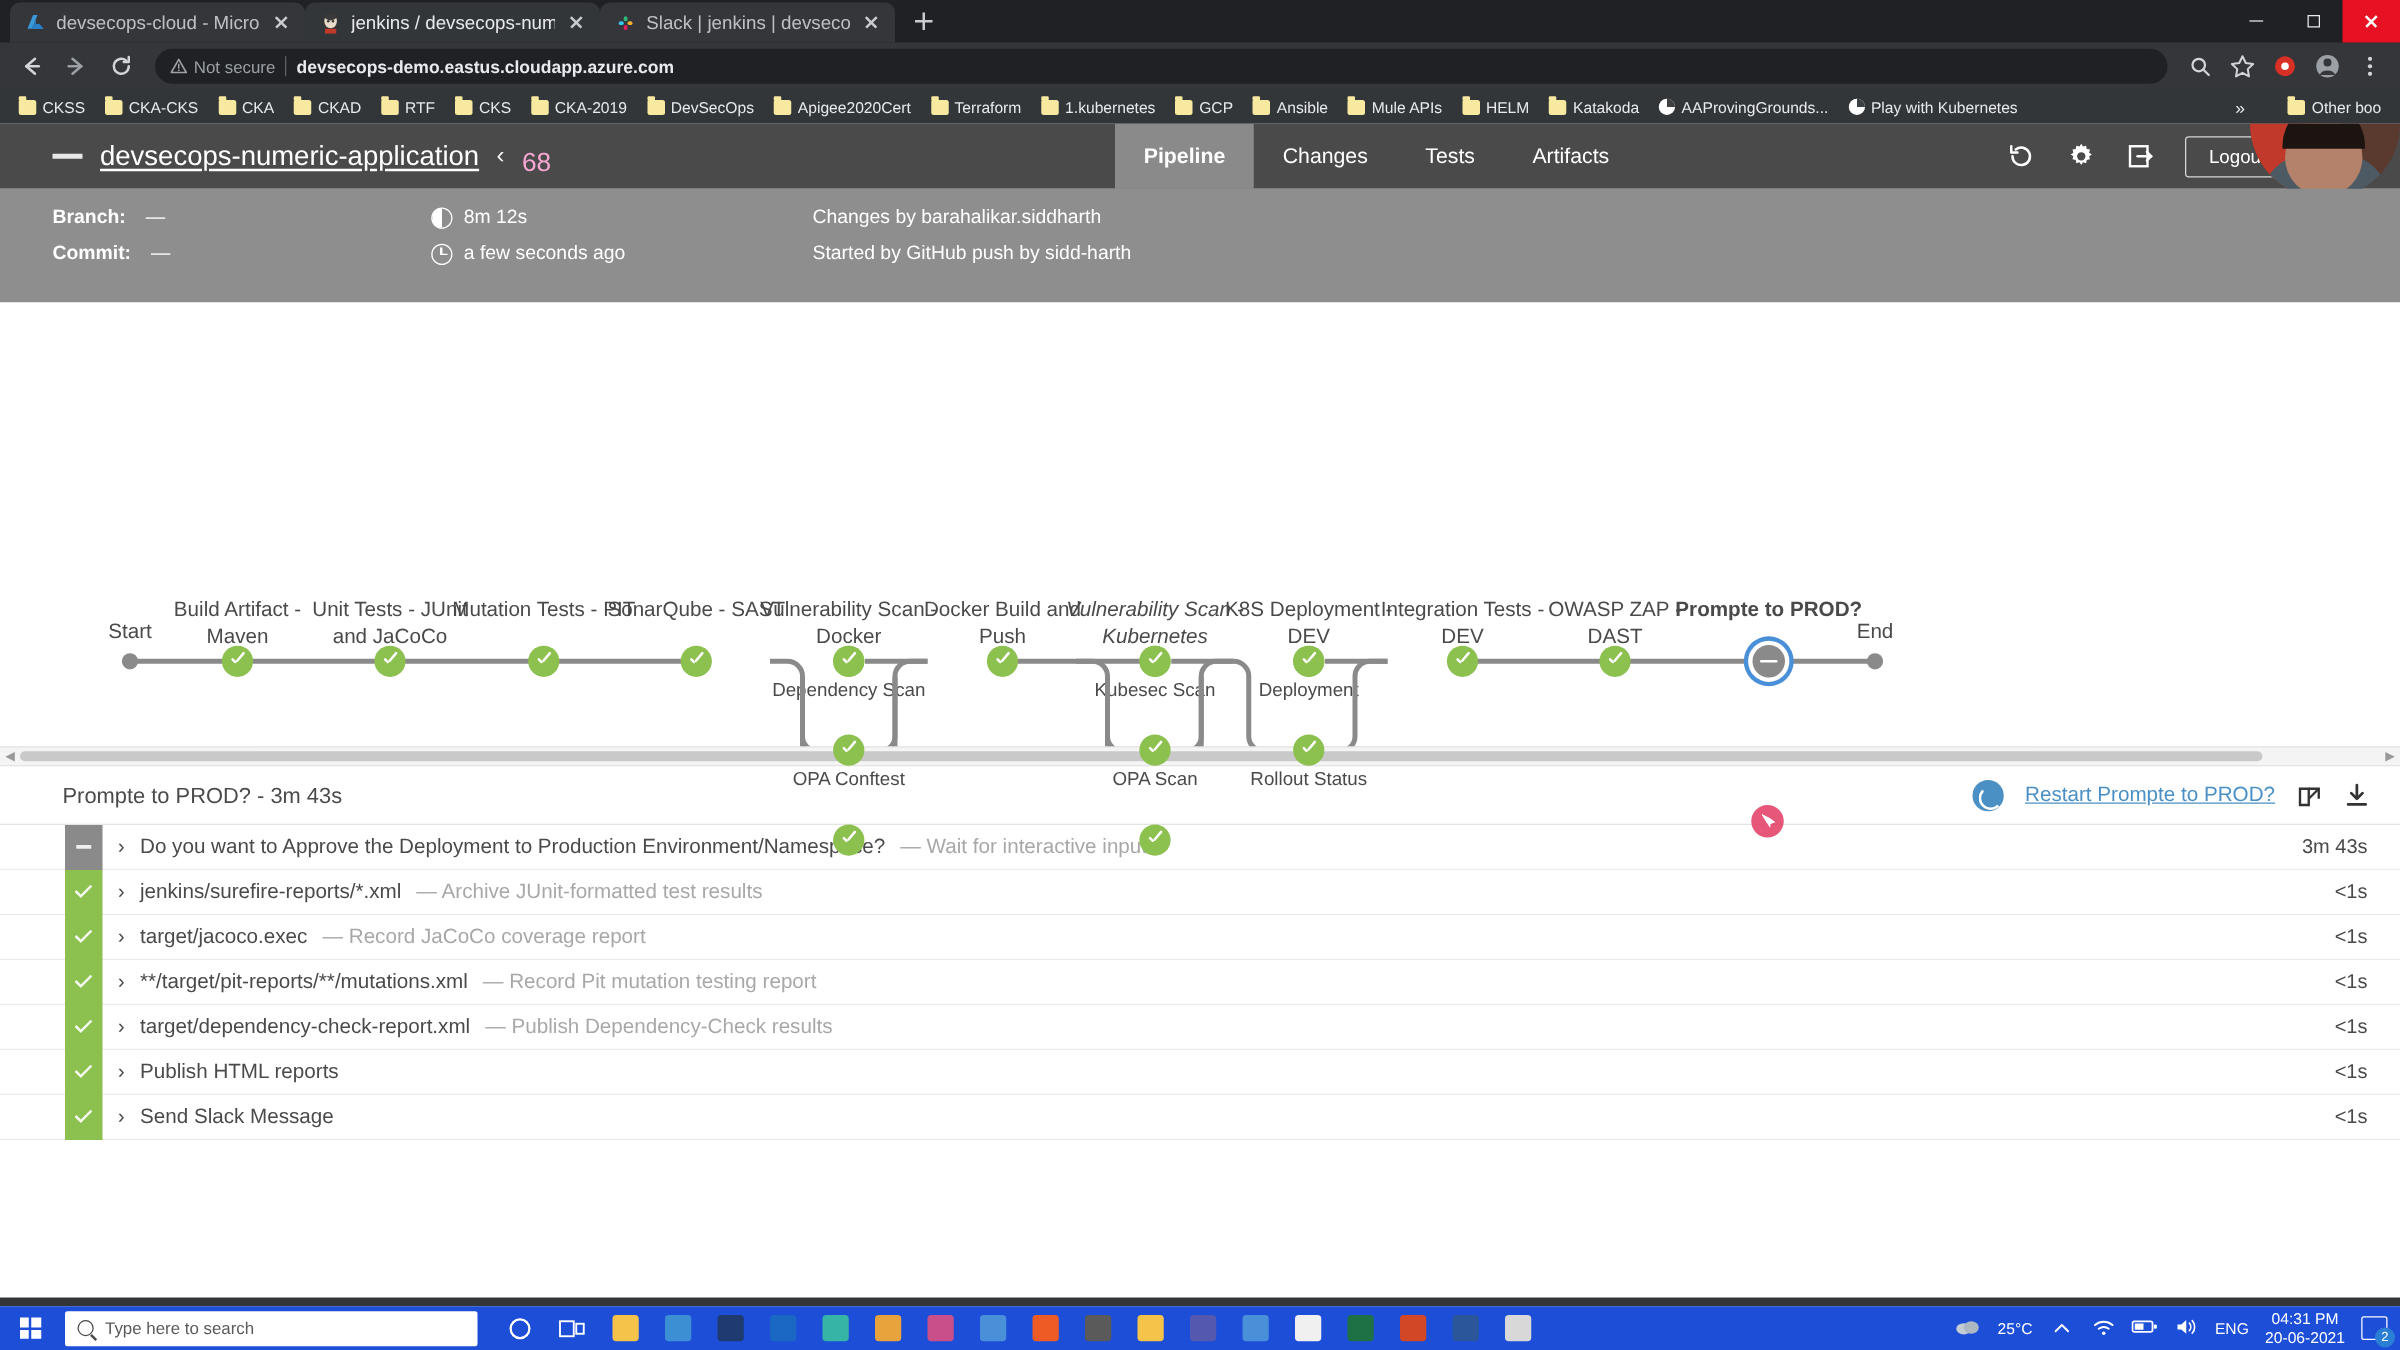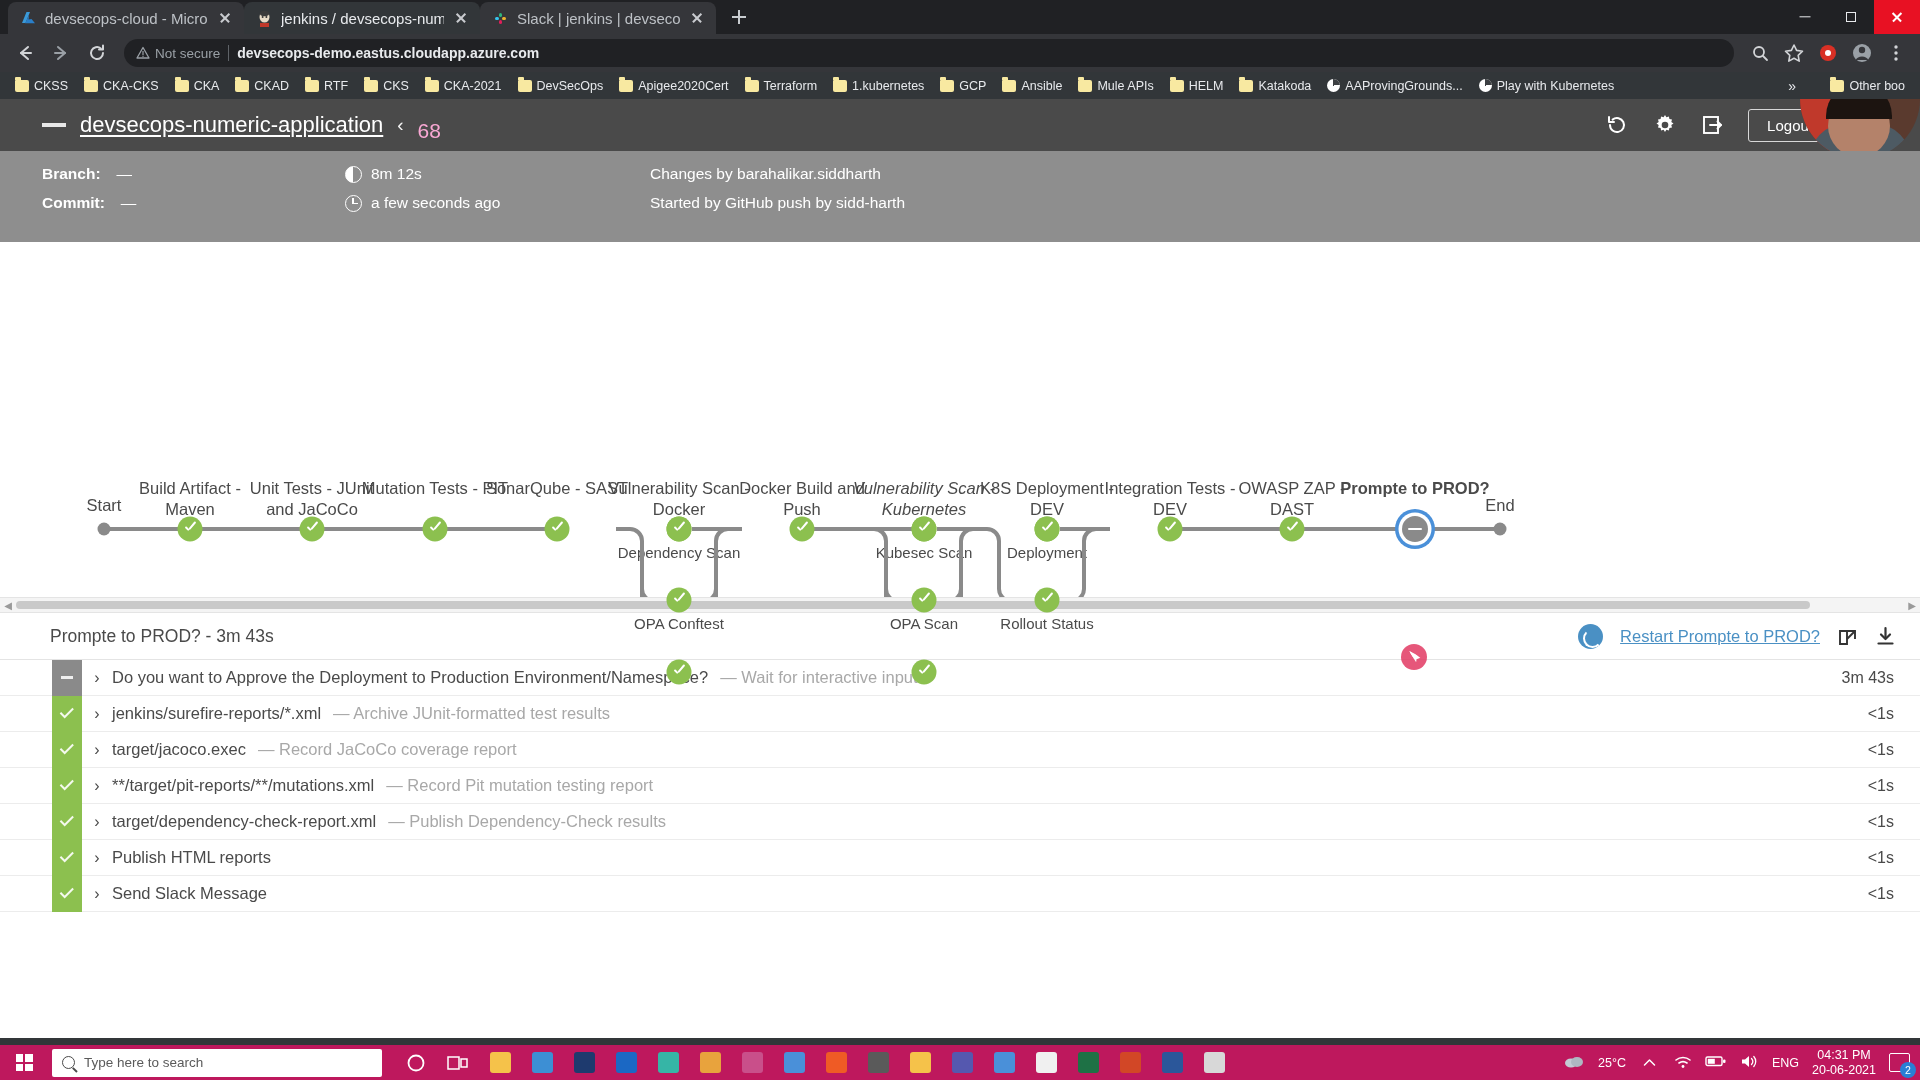--- a/index.html
+++ b/index.html
@@ -232,21 +232,21 @@
   }
   .step-status .minus { width: 12px; height: 2.4px; background: rgba(255,255,255,.85); }
   .step-chev { width: 30px; text-align: center; color: #4a4a4a; font-size: 16px; flex: 0 0 30px; }
   .step-txt { font-size: 16.5px; color: #4a4a4a; white-space: nowrap; }
   .step-desc { font-size: 16.5px; color: #a8a8a8; margin-left: 12px; }
   .step-dur { position: absolute; right: 26px; font-size: 16px; color: #4a4a4a; }
 
   
   .taskbar {
     position: absolute; left: 0; bottom: 0; width: 1920px; height: 35px;
-    background: #be185d; display: flex; align-items: center; color: #fff;
+    background: #1d4ed8; display: flex; align-items: center; color: #fff;
   }
   .start {
     width: 48px; height: 35px; display: flex; align-items: center; justify-content: center;
   }
   .winlogo { width: 17px; height: 17px; display: grid; grid-template: 1fr 1fr / 1fr 1fr; gap: 2px; }
   .winlogo div { background: #fff; }
   .tb-search {
     width: 330px; height: 28px; background: #fff; border-radius: 2px; display: flex;
     align-items: center; gap: 9px; padding: 0 10px; color: #5a5a5a; font-size: 13.5px;
     margin-left: 4px;
@@ -408,21 +408,21 @@
       <div class="bm">
         <span class="bm-folder"></span>
         <span>RTF</span>
       </div>
       <div class="bm">
         <span class="bm-folder"></span>
         <span>CKS</span>
       </div>
       <div class="bm">
         <span class="bm-folder"></span>
-        <span>CKA-2021</span>
+        <span>CKA-2019</span>
       </div>
       <div class="bm">
         <span class="bm-folder"></span>
         <span>DevSecOps</span>
       </div>
       <div class="bm">
         <span class="bm-folder"></span>
         <span>Apigee2020Cert</span>
       </div>
       <div class="bm">
@@ -470,20 +470,34 @@
 
   <div class="bo">
 
     <div class="bo-header">
       <div class="bo-title-wrap">
         <span class="bo-dash"></span>
         <span class="bo-name">devsecops-numeric-application</span>
         <span class="bo-chev">‹</span>
         <span class="bo-num">68</span>
       </div>
+      <div class="bo-tabs" id="bo-tabs">
+          <div class="bo-tab active">
+            <span>Pipeline</span>
+          </div>
+          <div class="bo-tab">
+            <span>Changes</span>
+          </div>
+          <div class="bo-tab">
+            <span>Tests</span>
+          </div>
+          <div class="bo-tab">
+            <span>Artifacts</span>
+          </div>
+        </div>
       <div class="bo-right">
         <span class="bo-ico">
           <svg width="26" height="26" viewBox="0 0 26 26">
               <path d="M6 13 a7 7 0 1 0 2.6 -5.4" stroke="#fff" stroke-width="2" fill="none" stroke-linecap="round"></path>
               <path d="M5 5 V10 H10" stroke="#fff" stroke-width="2" fill="none" stroke-linecap="round" stroke-linejoin="round"></path>
             </svg>
         </span>
         <span class="bo-ico">
           <svg width="26" height="26" viewBox="0 0 26 26">
               <path d="M13 3 l1.4 2.2 2.5-.7 .5 2.6 2.6 .5 -.7 2.5 2.2 1.4 -2.2 1.4 .7 2.5 -2.6 .5 -.5 2.6 -2.5-.7 -1.4 2.2 -1.4-2.2 -2.5 .7 -.5-2.6 -2.6-.5 .7-2.5 -2.2-1.4 2.2-1.4 -.7-2.5 2.6-.5 .5-2.6 2.5 .7 Z" fill="#fff"></path>

